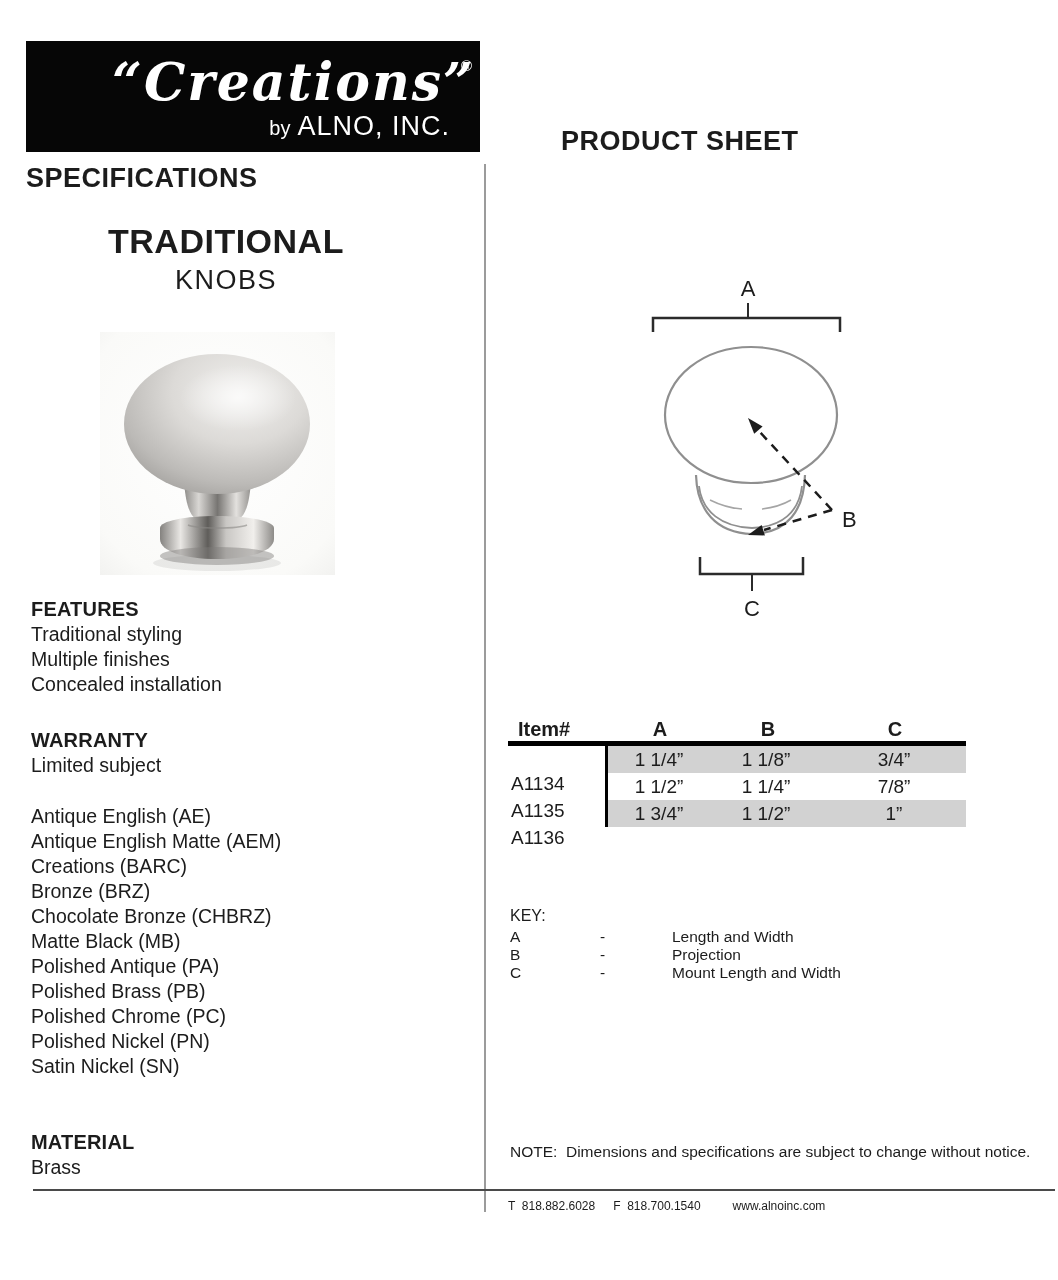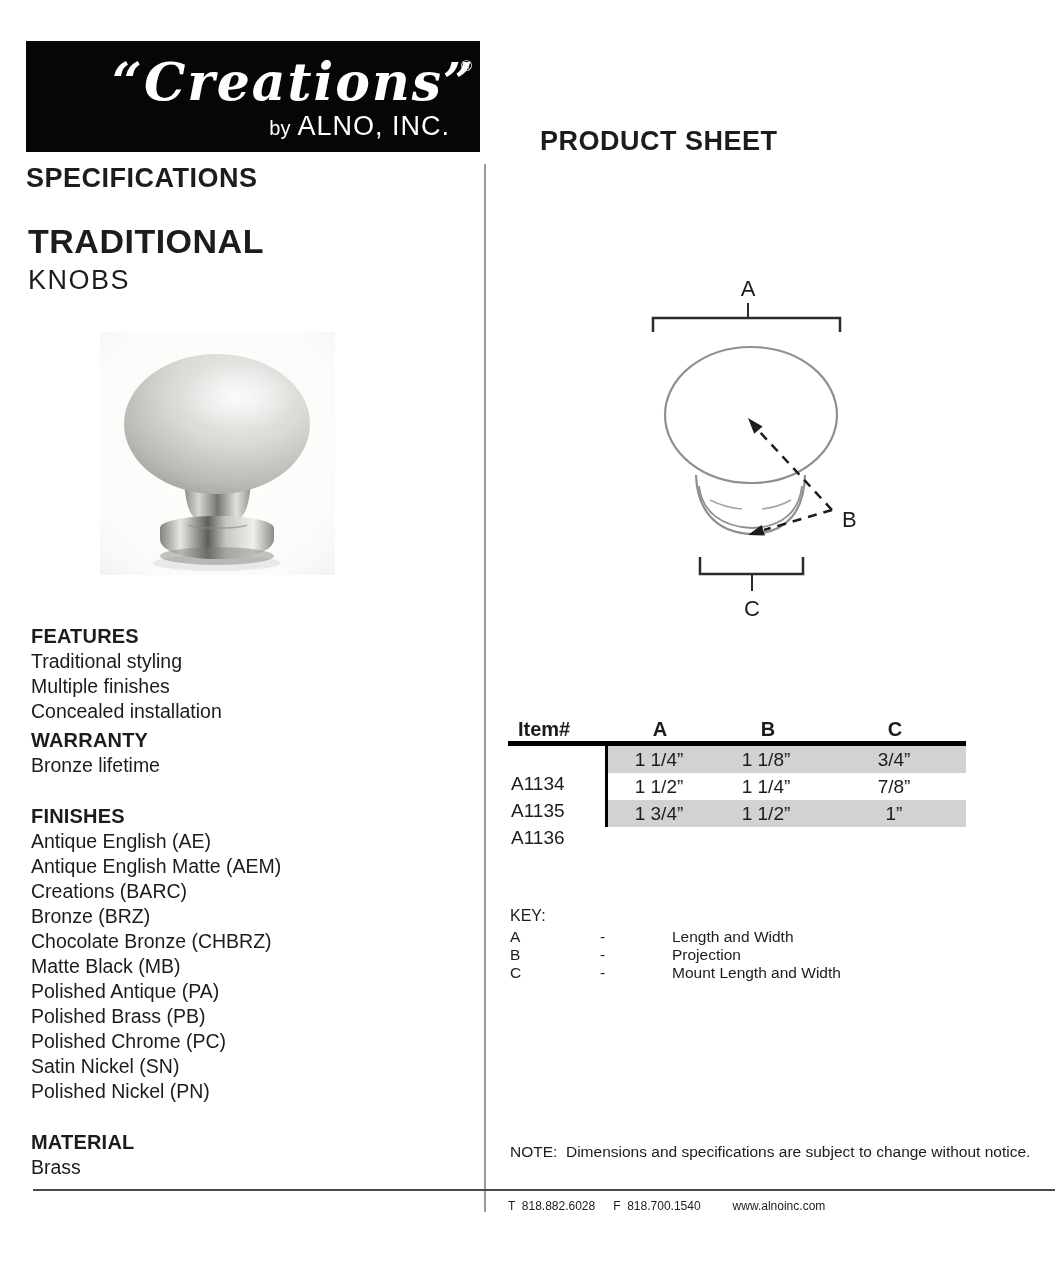--- a/index.html
+++ b/index.html
@@ -14,33 +14,33 @@
     position:absolute; left:86px; top:10px; color:#ffffff;
     font-family:"DejaVu Serif", serif; font-style:italic; font-weight:700;
     font-size:52px; letter-spacing:2px; white-space:nowrap;
   }
   .logo-reg { position:absolute; right:8px; top:16px; color:#ffffff; font-size:15px; font-weight:400; }
   .logo-byline { position:absolute; right:30px; bottom:10px; color:#ffffff; white-space:nowrap; }
   .logo-by { font-size:20px; margin-right:7px; }
   .logo-company { font-size:27px; letter-spacing:1px; }
   
   .specs-heading { position:absolute; left:26px; top:163px; font-size:27px; font-weight:bold; letter-spacing:0.5px; }
-  .sheet-heading { position:absolute; left:540px; top:126px; font-size:27px; font-weight:bold; letter-spacing:0.5px; }
+  .sheet-heading { position:absolute; left:561px; top:126px; font-size:27px; font-weight:bold; letter-spacing:0.5px; }
   .divider-v { position:absolute; left:484px; top:164px; width:2px; height:1048px; background:#9b9b9b; }
   
-  .title-block { position:absolute; left:28px; top:222px; width:396px; text-align:left; }
+  .title-block { position:absolute; left:28px; top:222px; width:396px; text-align:center; }
   .product-title { font-size:34px; font-weight:bold; letter-spacing:0.5px; }
   .product-subtitle { font-size:27px; margin-top:4px; letter-spacing:1.5px; }
   
   .photo { position:absolute; left:100px; top:332px; width:235px; height:243px; }
   
   .list-block { position:absolute; left:31px; width:420px; }
   .list-block h2 { font-size:20px; font-weight:bold; line-height:25px; letter-spacing:0.2px; }
   .list-block .li { font-size:19.5px; line-height:25px; }
-  .features { top:624px; }
+  .features { top:597px; }
   .warranty { top:728px; }
   .finishes { top:804px; }
   .material { top:1130px; }
   
   .diagram { position:absolute; left:640px; top:272px; width:230px; height:355px; }
   .diagram text { font-family:"Liberation Sans", sans-serif; font-size:22px; fill:#1c1c1c; }
   
   .spec-table { position:absolute; left:508px; top:712px; width:458px; }
   .thead { display:flex; height:29px; align-items:flex-end; font-weight:bold; font-size:20px; }
   .th-item { width:100px; padding-left:10px; }
@@ -138,36 +138,35 @@
 
   <section class="list-block features">
     <h2>FEATURES</h2>
     <div class="li">Traditional styling</div>
     <div class="li">Multiple finishes</div>
     <div class="li">Concealed installation</div>
   </section>
 
   <section class="list-block warranty">
     <h2>WARRANTY</h2>
-    <div class="li">Bronze lifetime</div>
+    <div class="li">Limited subject</div>
   </section>
 
   <section class="list-block finishes">
-    <h2>FINISHES</h2>
     <div class="li">Antique English (AE)</div>
     <div class="li">Antique English Matte (AEM)</div>
     <div class="li">Creations (BARC)</div>
     <div class="li">Bronze (BRZ)</div>
     <div class="li">Chocolate Bronze (CHBRZ)</div>
     <div class="li">Matte Black (MB)</div>
     <div class="li">Polished Antique (PA)</div>
     <div class="li">Polished Brass (PB)</div>
     <div class="li">Polished Chrome (PC)</div>
+    <div class="li">Polished Nickel (PN)</div>
     <div class="li">Satin Nickel (SN)</div>
-    <div class="li">Polished Nickel (PN)</div>
   </section>
 
   <section class="list-block material">
     <h2>MATERIAL</h2>
     <div class="li">Brass</div>
   </section>
 
   <div class="diagram">
     <svg width="230" height="355" viewBox="0 0 230 355">
 

